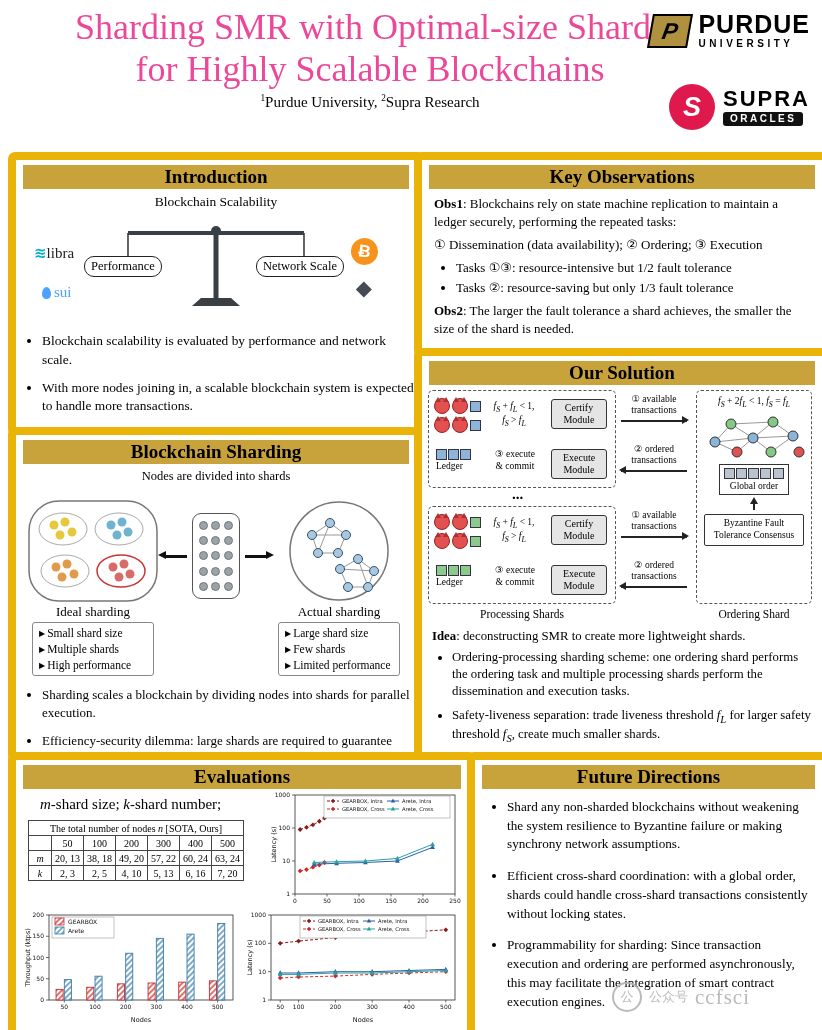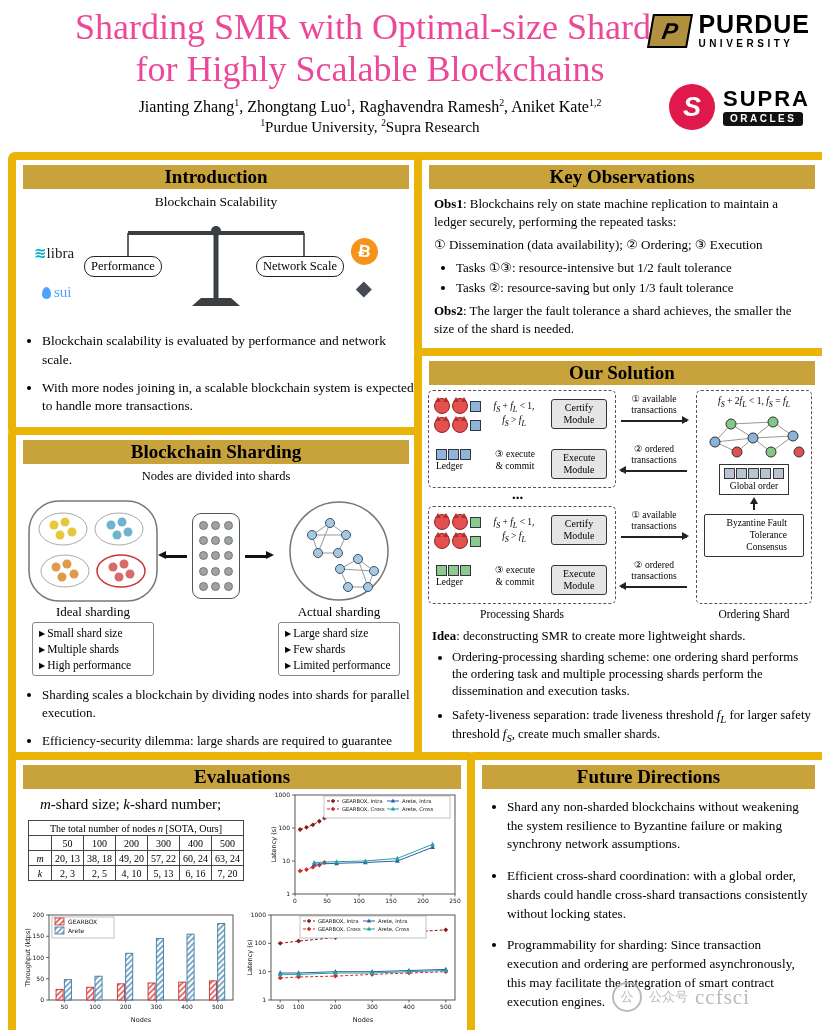--- a/index.html
+++ b/index.html
@@ -104,21 +104,21 @@
         border-top:4.5px solid transparent;border-bottom:4.5px solid transparent}
   .dots{position:absolute;left:84px;top:98px;font-size:15px;font-weight:bold}
   .order-box{position:absolute;left:268px;top:2px;width:116px;height:214px;border:1.4px dashed #555;border-radius:5px;
              display:flex;flex-direction:column;align-items:center;gap:4px;padding:5px 2px;box-sizing:border-box}
   .global-box{border:1.2px solid #333;padding:3px 4px;display:flex;flex-direction:column;align-items:center;gap:2px}
   .gsquares{display:flex;gap:1px}
   .glabel{font-size:9.5px}
   .varrow{width:2px;height:11px;background:#222;position:relative}
   .varrow::before{content:"";position:absolute;left:-3.5px;top:-2px;border-bottom:7px solid #222;
         border-left:4.5px solid transparent;border-right:4.5px solid transparent}
-  .bft-box{border:1.3px solid #333;border-radius:2px;font-size:9.5px;text-align:right;line-height:1.25;padding:3px 16px;width:100px;box-sizing:border-box}
+  .bft-box{border:1.3px solid #333;border-radius:2px;font-size:9.5px;text-align:center;line-height:1.25;padding:3px 0;width:100px;box-sizing:border-box}
   .zone-label{position:absolute;text-align:center;font-size:11.5px}
   .sol-txt{padding:0 10px;font-size:12.8px;line-height:1.34}
   .sol-txt p{margin:2px 0 4px}
   .sol-txt ul{margin:0;padding-left:20px}
   .sol-txt li{margin-bottom:6px}
 
   
   .eval-note{position:absolute;left:24px;top:36px;font-size:15px}
   .eval-table{position:absolute;left:12px;top:60px;border-collapse:collapse;font-size:10px}
   .eval-table td{border:1px solid #444;text-align:center;padding:1.5px 3px;white-space:nowrap}
@@ -136,21 +136,20 @@
   .wm-label{font-size:13px}
   .wm-handle{font-size:21px;letter-spacing:1px}
 </style>
 </head>
 <body>
 
 <div class="poster-header">
   <div class="title-block">
     <div class="title-line">Sharding SMR with Optimal-size Shards</div>
     <div class="title-line">for Highly Scalable Blockchains</div>
-    <div class="authors">Jianting Zhang<sup>1</sup>, Zhongtang Luo<sup>1</sup>, Raghavendra Ramesh<sup>2</sup>, Aniket Kate<sup>1,2</sup></div>
     <div class="affils"><sup>1</sup>Purdue University, <sup>2</sup>Supra Research</div>
   </div>
   <div class="purdue-logo">
     <span class="pmark">P</span>
     <span class="pword">
       <span class="pname">PURDUE</span>
       <span class="psub">UNIVERSITY</span>
     </span>
   </div>
   <div class="supra-logo">

